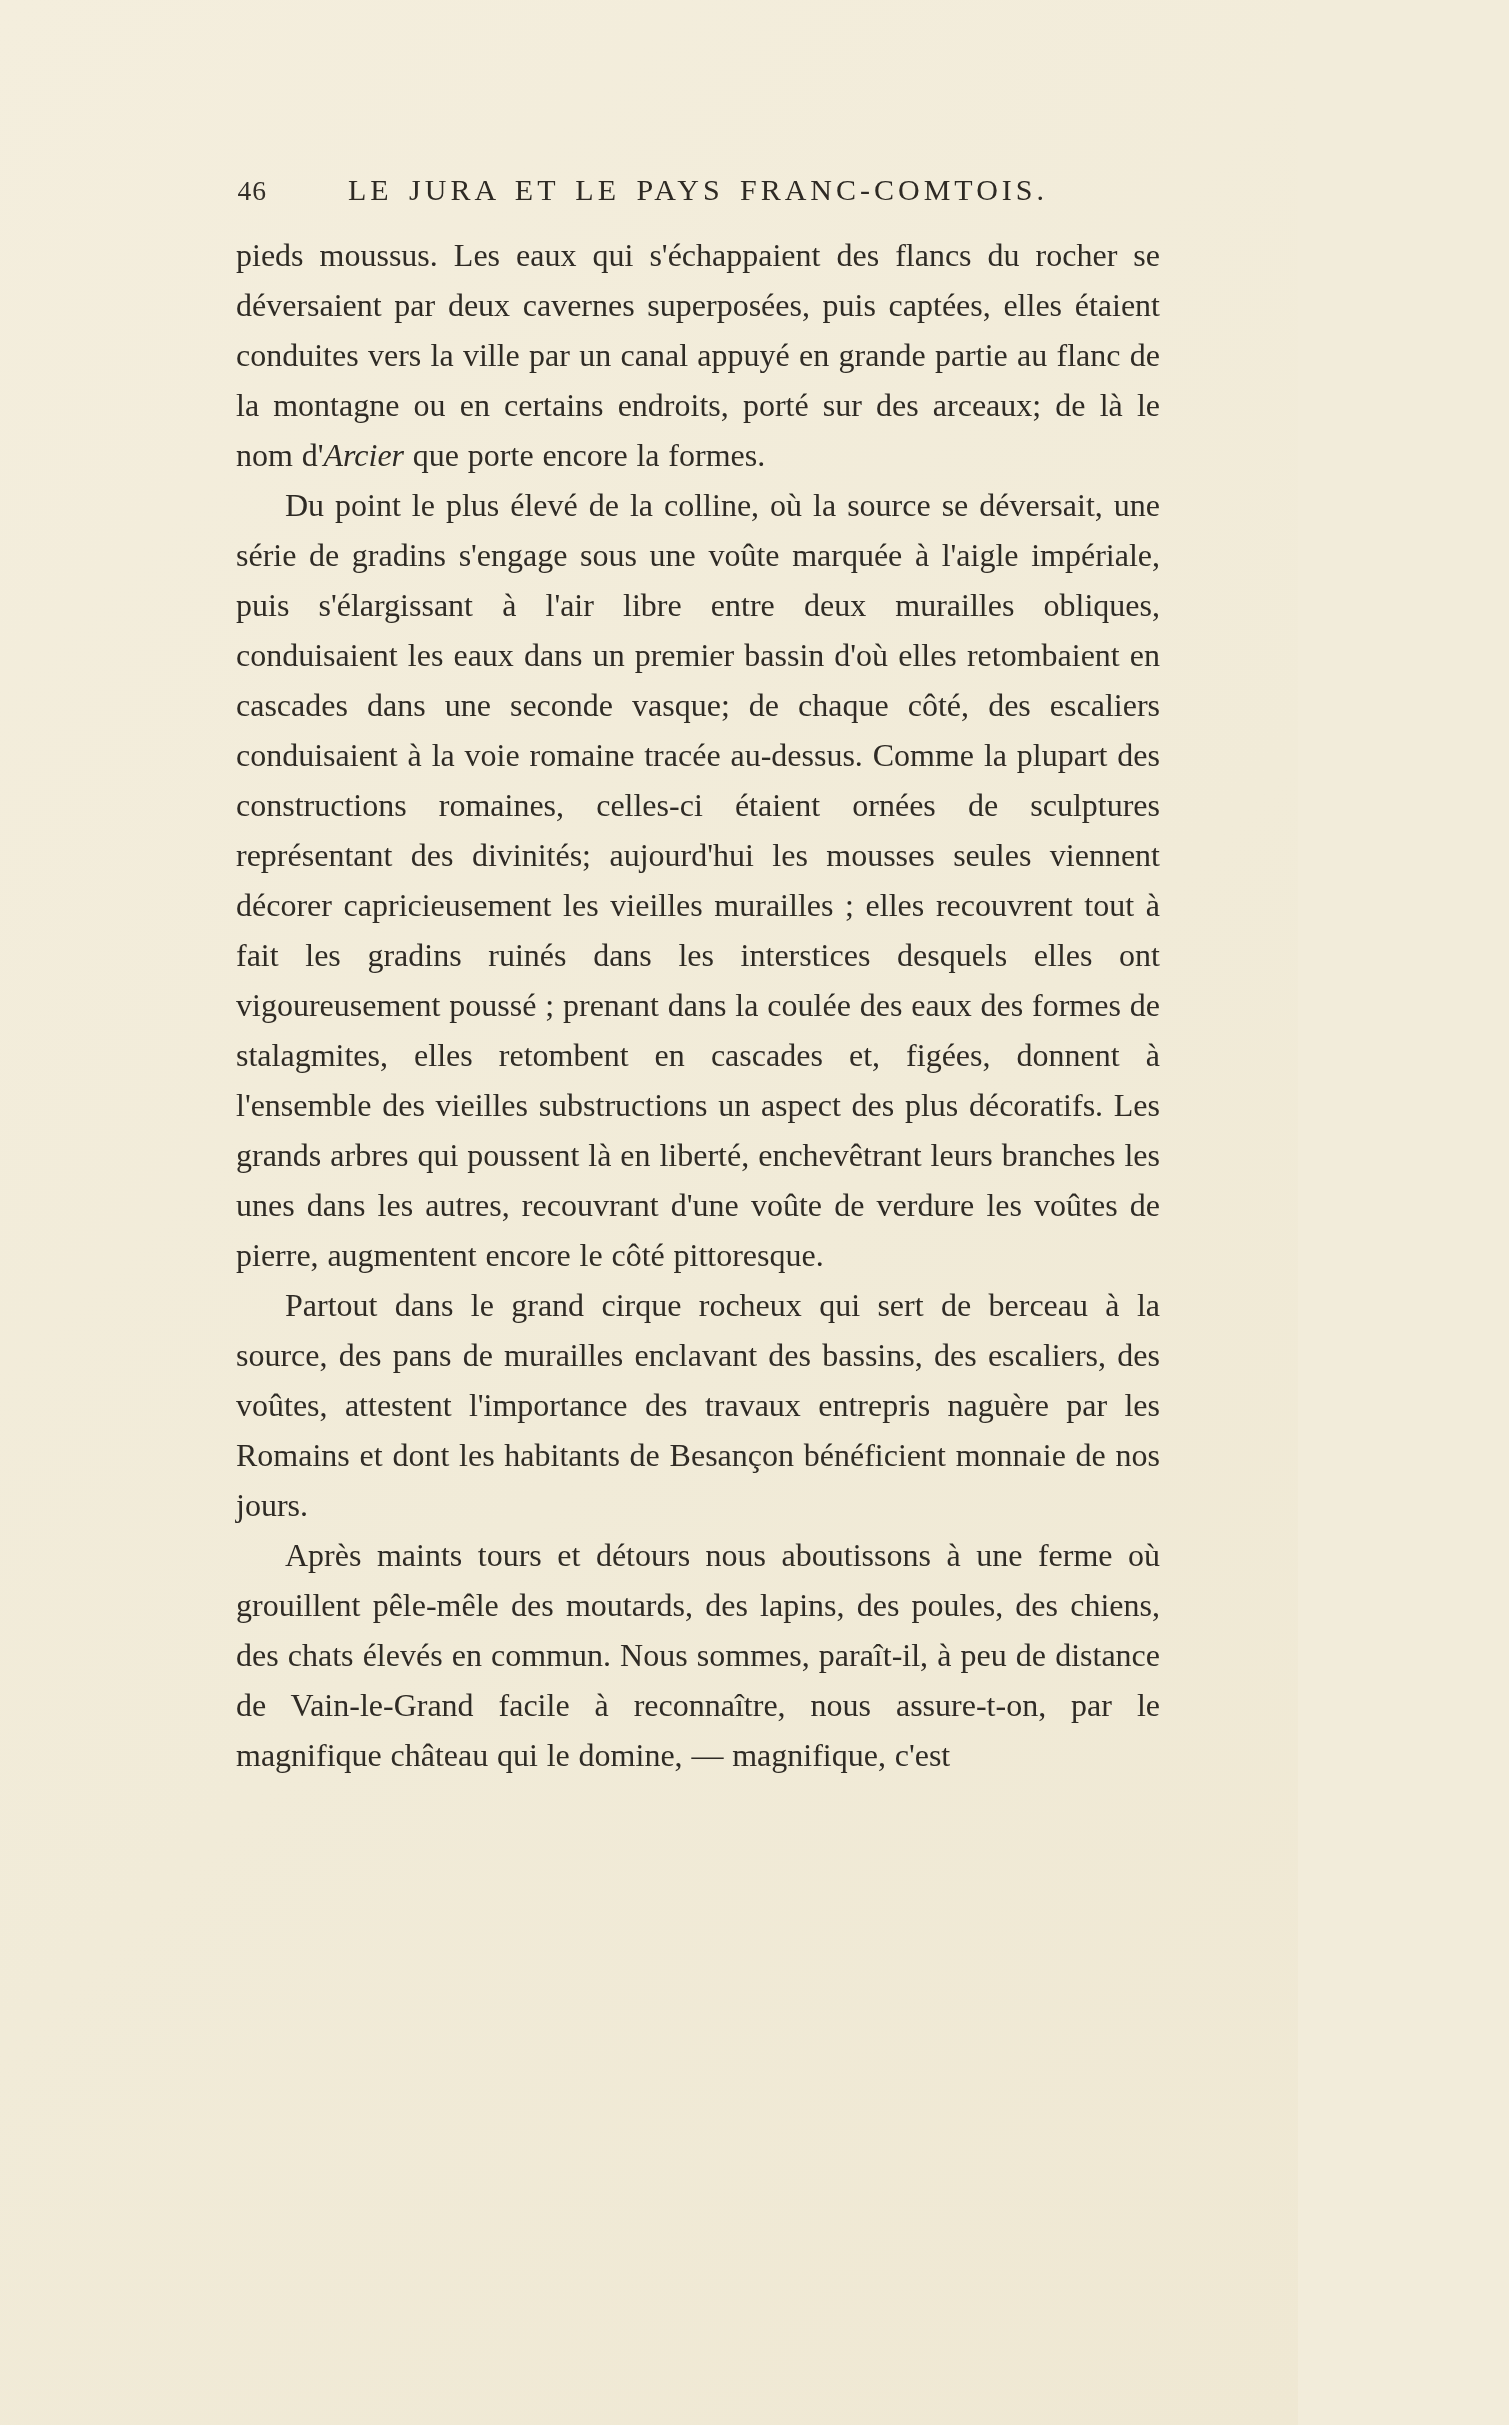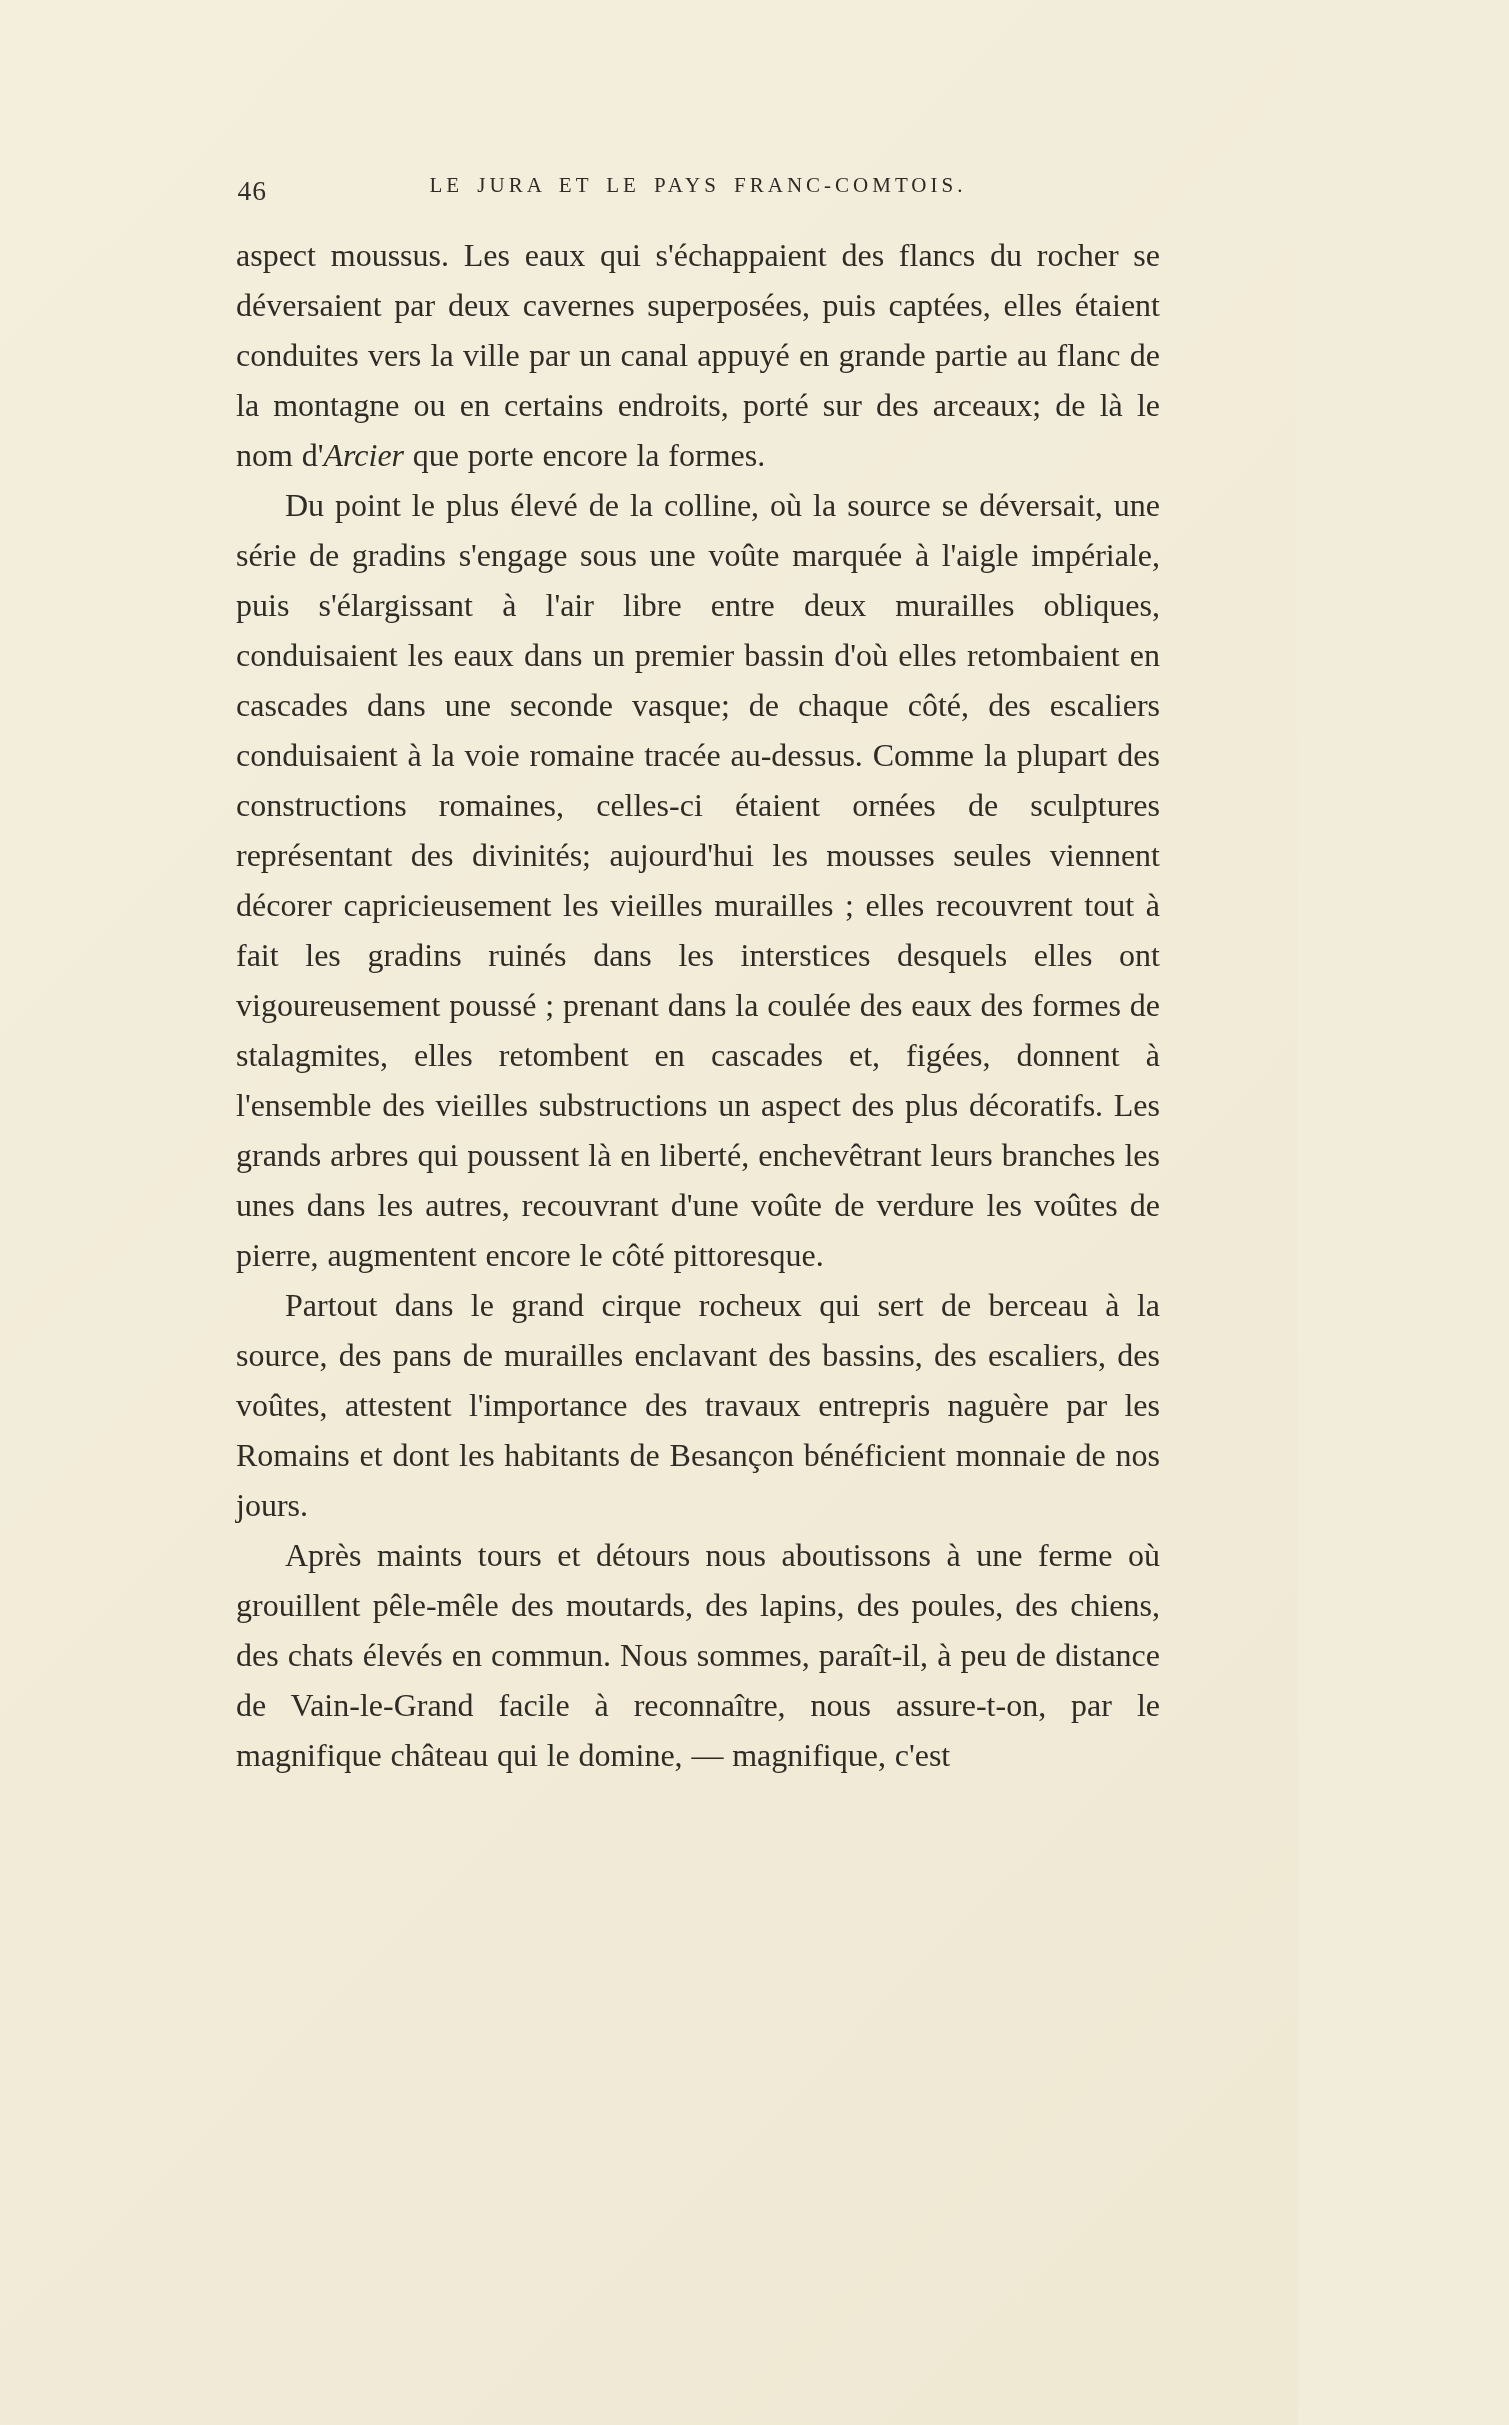--- a/index.html
+++ b/index.html
@@ -32,21 +32,21 @@
   .page-num {
     position: absolute;
     left: 1.6px;
     top: 1.6px;
     font-size: 27.5px;
     letter-spacing: 0.8px;
     color: #34302a;
   }
   .running-title {
     display: inline-block;
-    font-size: 21px;
+    font-size: 30px;
     letter-spacing: 4px;
     word-spacing: 4.9px;
     color: #2e2a24;
   }
   .body-text {
     position: absolute;
     top: 230px;
     left: 236px;
     right: 138px;
     font-size: 32px;
@@ -71,21 +71,21 @@
 <body>
 
 <div class="page">
 
   <div class="header">
     <span class="page-num">46</span>
     <span class="running-title">LE JURA ET LE PAYS FRANC-COMTOIS.</span>
   </div>
 
   <div class="body-text">
-    <p class="para no-indent"><span>aspect moussus. Les eaux qui s'échappaient des flancs du rocher se déversaient par deux cavernes superposées, puis captées, elles étaient conduites vers la ville par un canal appuyé en grande partie au flanc de la montagne ou en certains endroits, porté sur des arceaux; de là le nom d'</span><em>Arcier</em><span> que porte encore la formes.</span></p>
+    <p class="para no-indent"><span>pieds moussus. Les eaux qui s'échappaient des flancs du rocher se déversaient par deux cavernes superposées, puis captées, elles étaient conduites vers la ville par un canal appuyé en grande partie au flanc de la montagne ou en certains endroits, porté sur des arceaux; de là le nom d'</span><em>Arcier</em><span> que porte encore la formes.</span></p>
 
 
     <p class="para">Du point le plus élevé de la colline, où la source se déversait, une série de gradins s'engage sous une voûte marquée à l'aigle impériale, puis s'élargissant à l'air libre entre deux murailles obliques, conduisaient les eaux dans un premier bassin d'où elles retombaient en cascades dans une seconde vasque; de chaque côté, des escaliers conduisaient à la voie romaine tracée au-dessus. Comme la plupart des constructions romaines, celles-ci étaient ornées de sculptures représentant des divinités; aujourd'hui les mousses seules viennent décorer capricieusement les vieilles murailles ; elles recouvrent tout à fait les gradins ruinés dans les interstices desquels elles ont vigoureusement poussé ; prenant dans la coulée des eaux des formes de stalagmites, elles retombent en cascades et, figées, donnent à l'ensemble des vieilles substructions un aspect des plus décoratifs. Les grands arbres qui poussent là en liberté, enchevêtrant leurs branches les unes dans les autres, recouvrant d'une voûte de verdure les voûtes de pierre, augmentent encore le côté pittoresque.</p>
 
     <p class="para">Partout dans le grand cirque rocheux qui sert de berceau à la source, des pans de murailles enclavant des bassins, des escaliers, des voûtes, attestent l'importance des travaux entrepris naguère par les Romains et dont les habitants de Besançon bénéficient monnaie de nos jours.</p>
 
     <p class="para">Après maints tours et détours nous aboutissons à une ferme où grouillent pêle-mêle des moutards, des lapins, des poules, des chiens, des chats élevés en commun. Nous sommes, paraît-il, à peu de distance de Vain-le-Grand facile à reconnaître, nous assure-t-on, par le magnifique château qui le domine, — magnifique, c'est</p>
   </div>
 
 </div>

